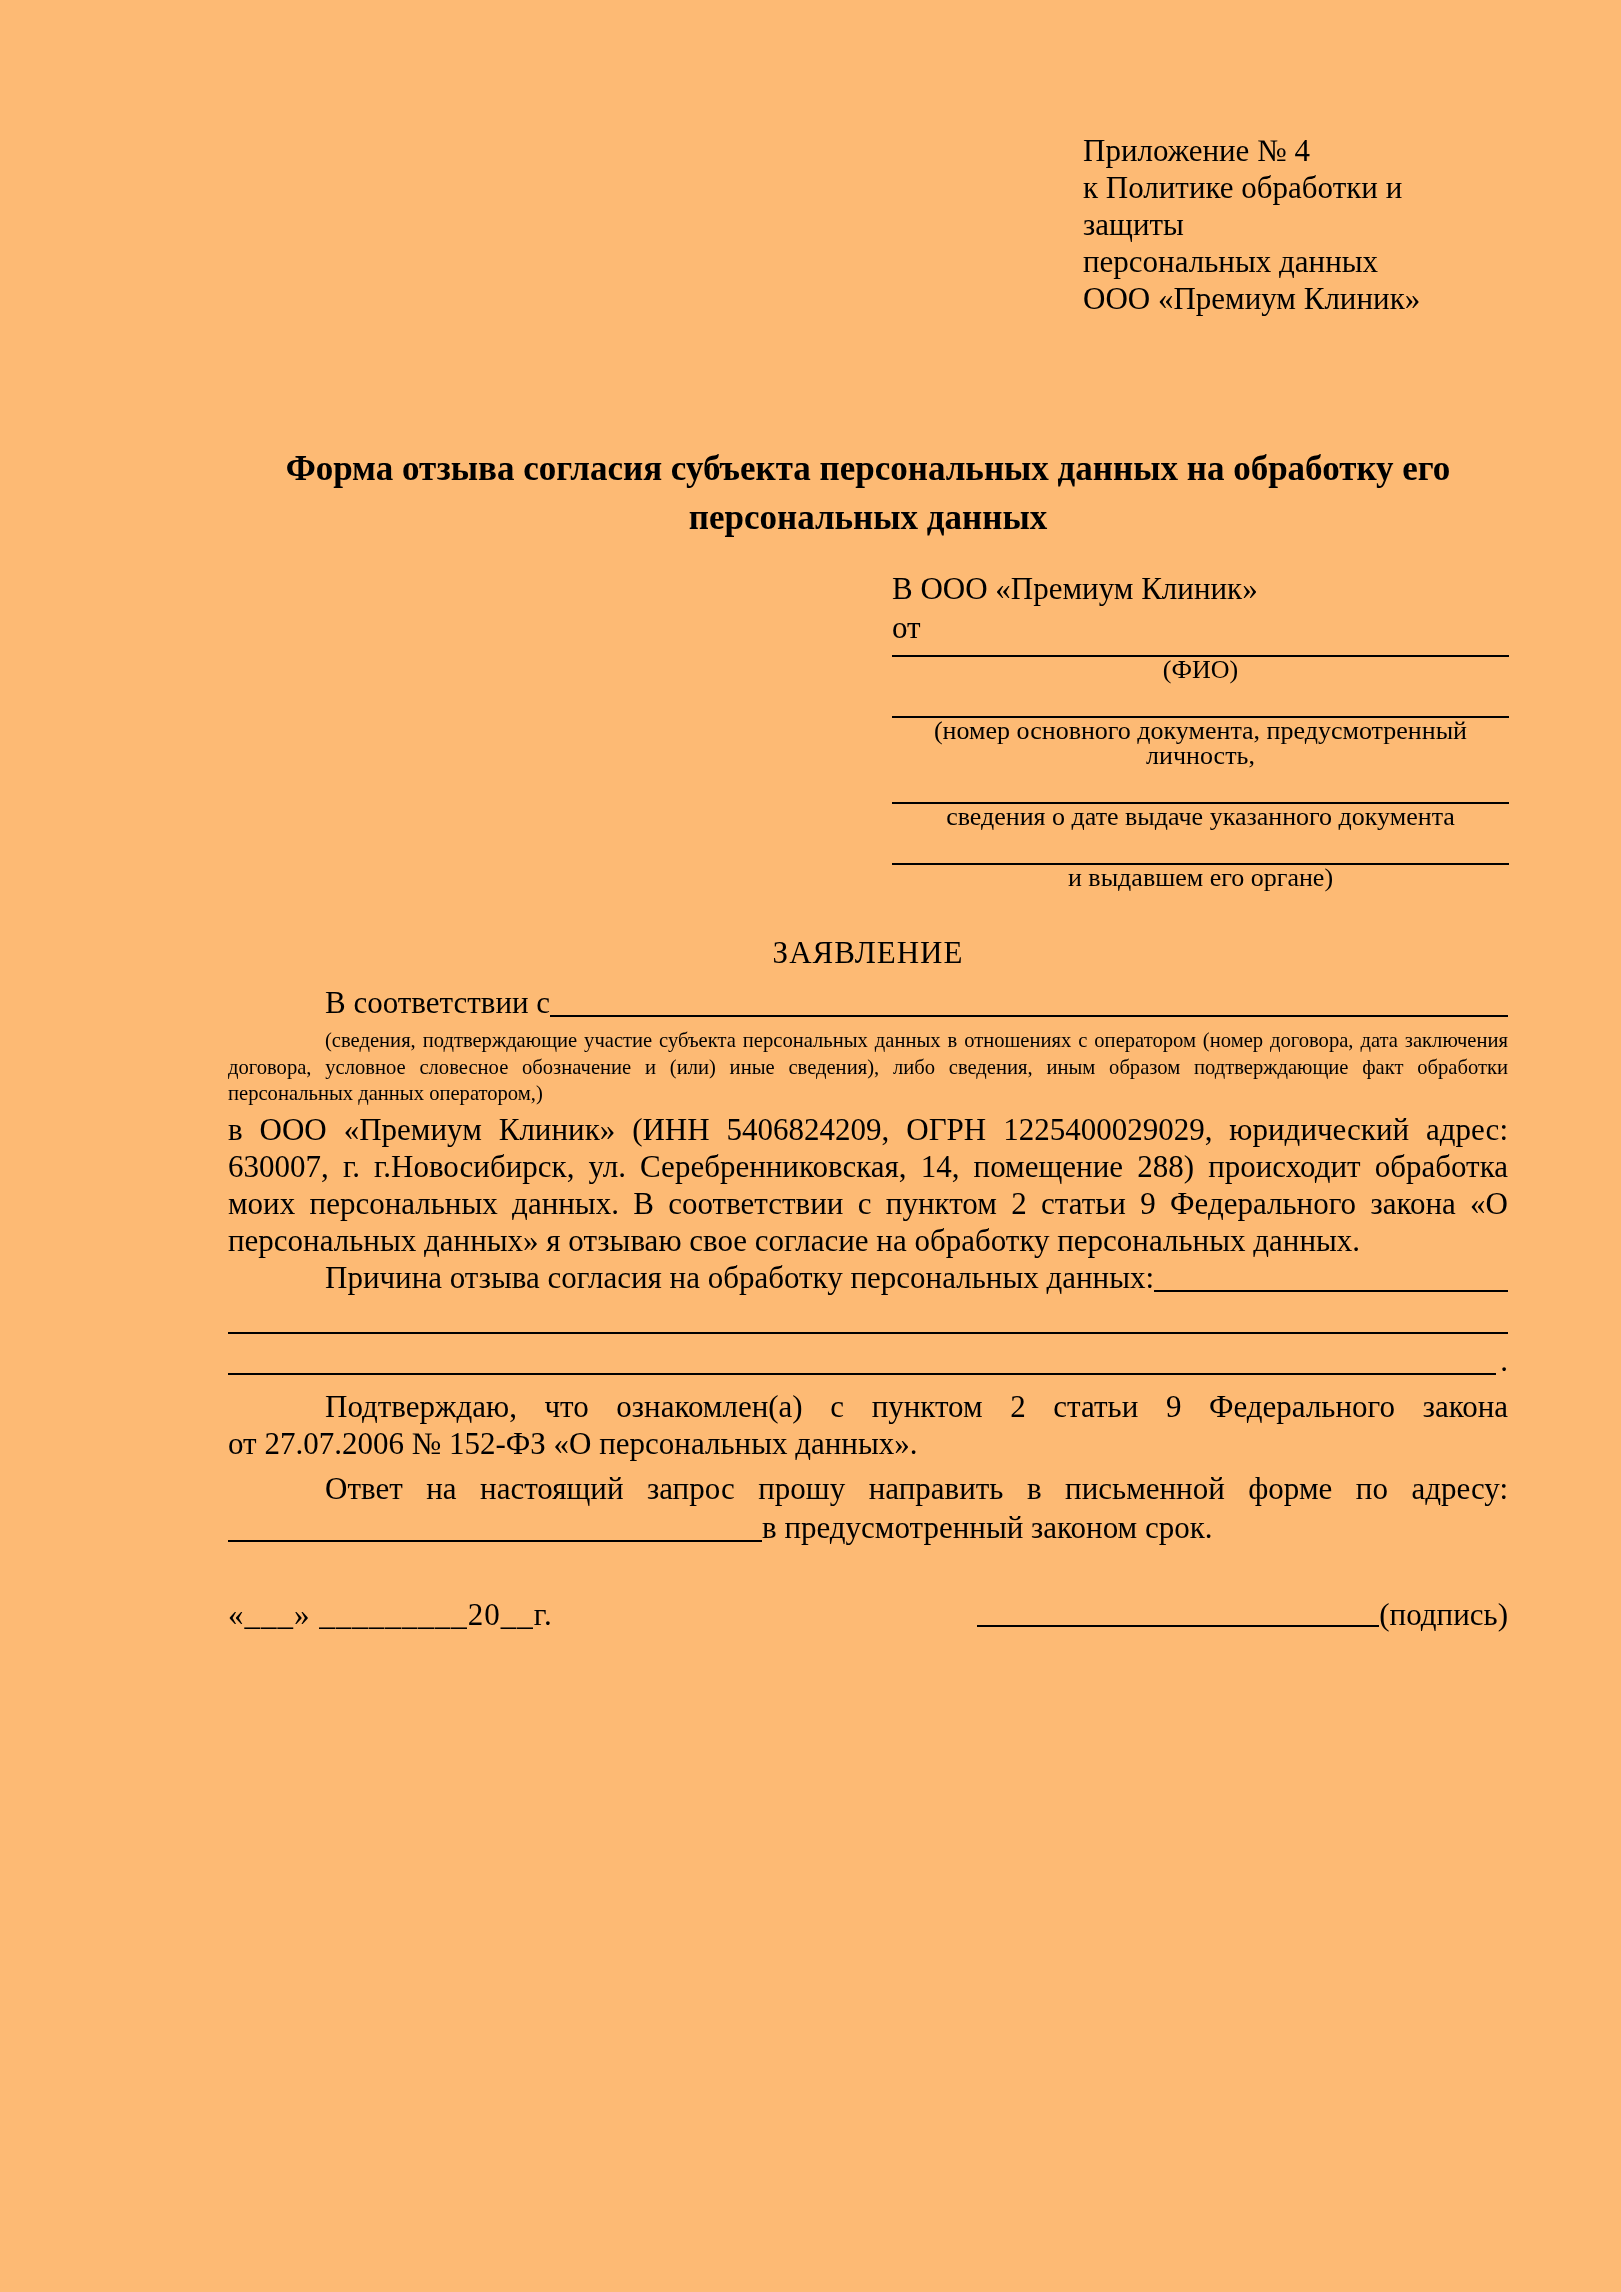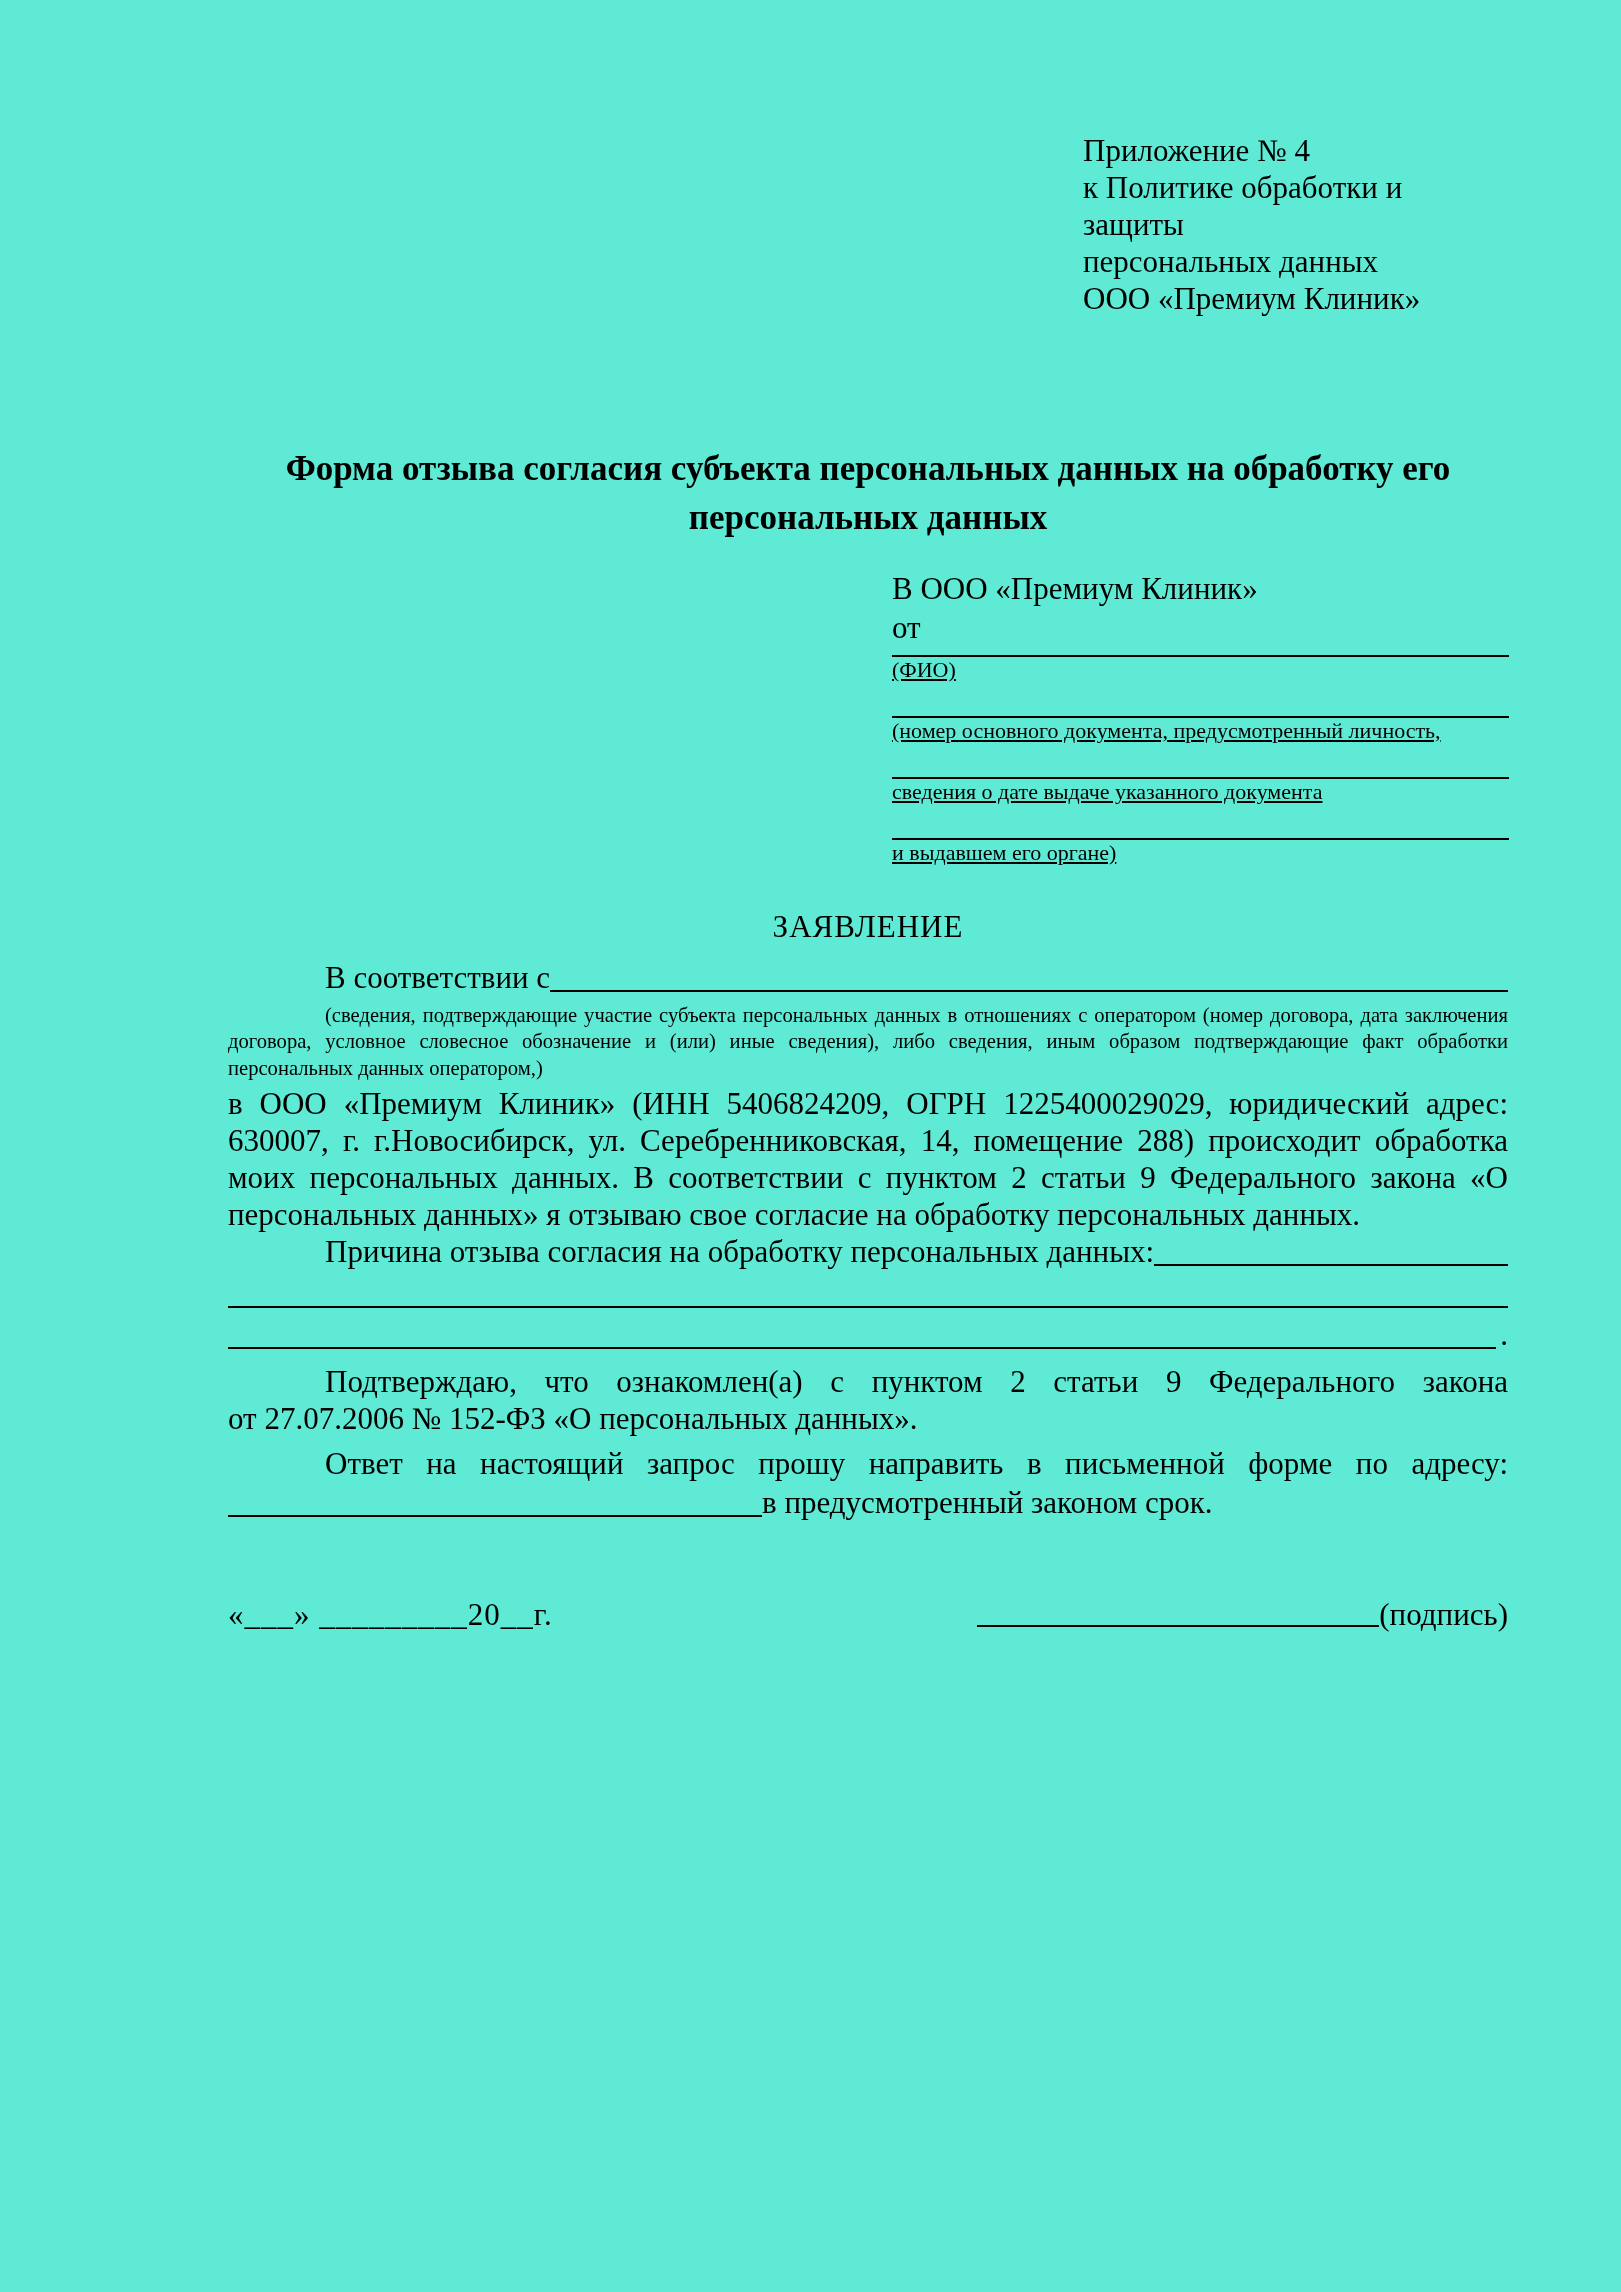--- a/index.html
+++ b/index.html
@@ -1,21 +1,21 @@
 <!DOCTYPE html>
 <html lang="ru"><head>
 <meta charset="utf-8">
 <style>
   * { margin:0; padding:0; box-sizing:border-box; }
   html, body { background:#808080; }
   .page {
     position:relative;
     width:1621px; height:2293px;
     margin:0 auto;
-    background:#5eead4;
+    background:#fdba74;
     color:#000000;
     font-family:"Liberation Serif","DejaVu Serif",serif;
     font-size:31px;
     line-height:37px;
     overflow:hidden;
   }
   .content { position:absolute; left:228px; top:0; width:1280px; }
 
   
   .appendix { margin-top:132px; margin-left:855px; }
@@ -29,23 +29,23 @@
     font-weight:bold;
     font-size:35px;
     line-height:49px;
   }
 
   
   .addressee { margin-top:27.4px; margin-left:664px; width:617px; }
   .addressee .addr-line { line-height:39px; }
   .field .blank { height:9.8px; border-bottom:2.9px solid #000; }
   .field .caption {
-    font-size:22px; line-height:25.5px;
+    font-size:26px; line-height:25.5px;
+    text-align:center;
     margin-bottom:25.5px;
-    text-decoration:underline;
   }
 
   .statement-heading { margin-top:43px; text-align:center; letter-spacing:1px; }
 
   
   .fill-row { display:flex; align-items:flex-end; }
   .fill-row .indent { flex:0 0 97px; }
   .fill-row .label { white-space:nowrap; }
   .fill-row .fill { flex:1 1 auto; border-bottom:2.9px solid #000; margin-bottom:3.9px; min-width:39px; }
   .intro-row { margin-top:13.7px; }

